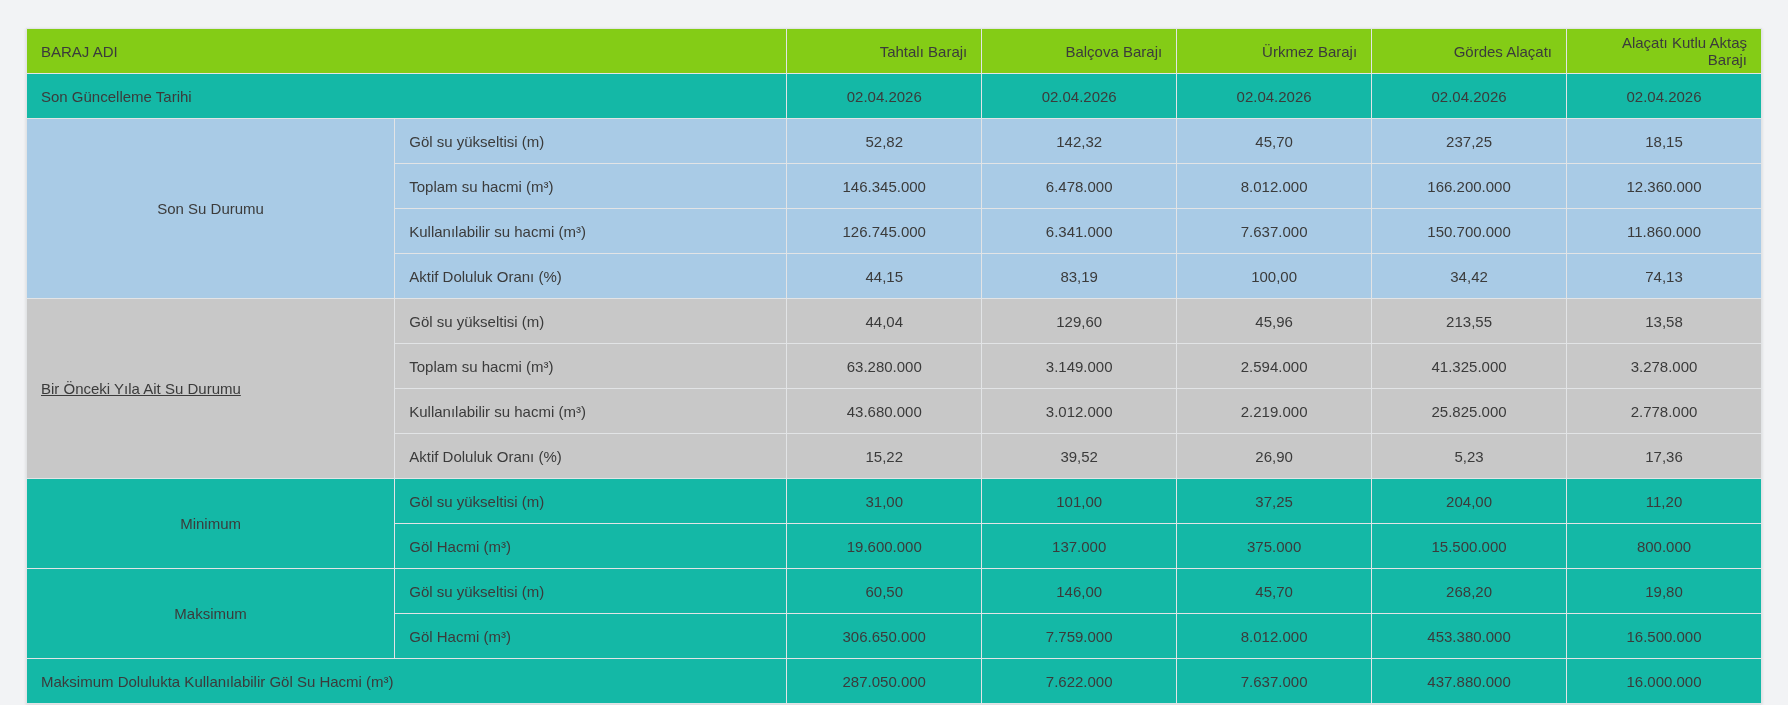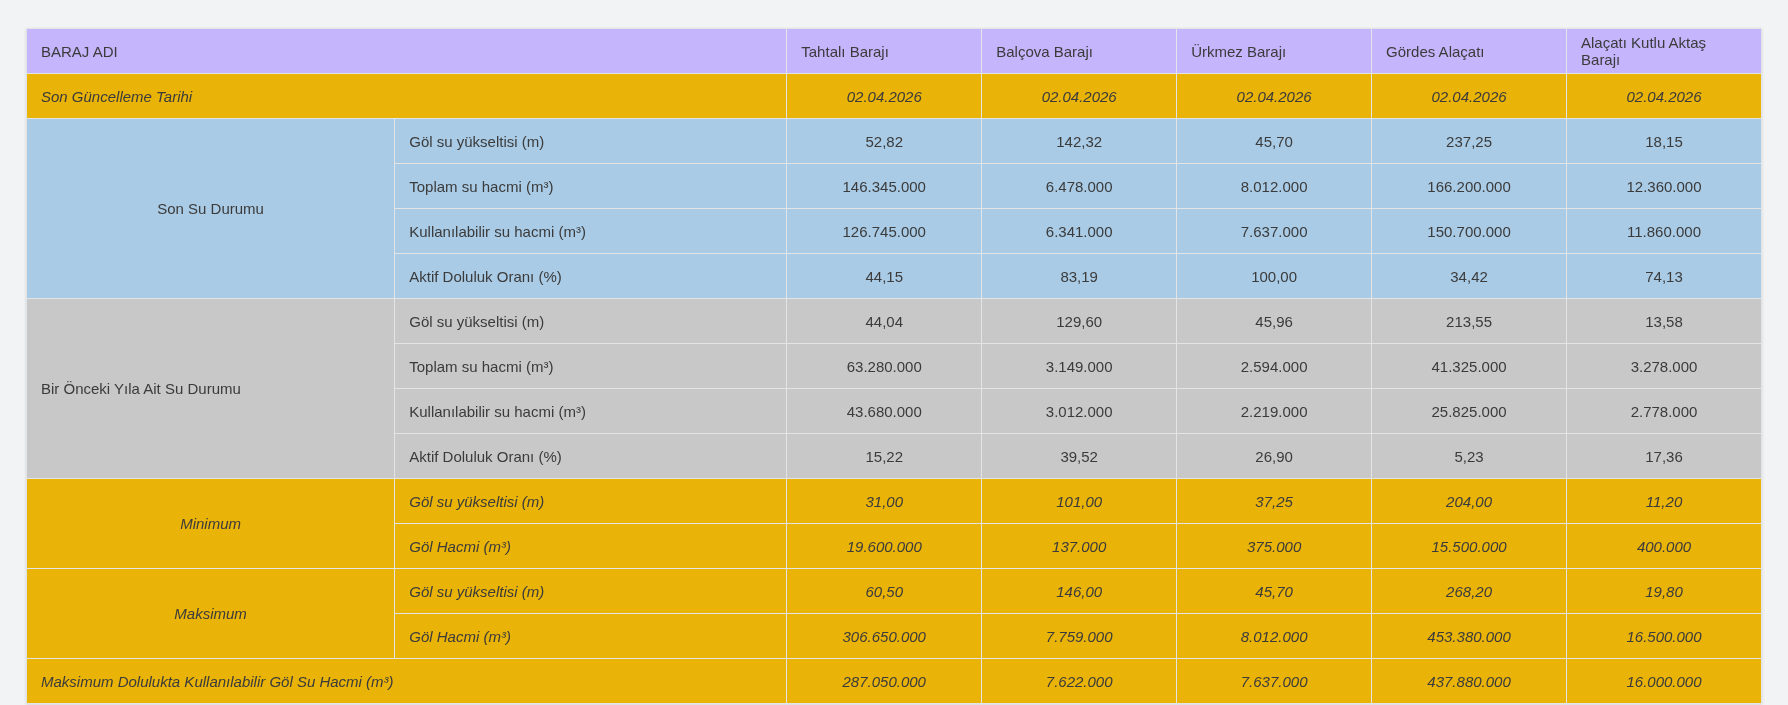--- a/index.html
+++ b/index.html
@@ -28,32 +28,32 @@
   table.dam-table td, table.dam-table th {
     border: 1px solid #e2e4e6;
     font-size: 15px;
     color: #3b3b3b;
     font-weight: normal;
     padding: 0 14px;
     height: 44px;
     vertical-align: middle;
   }
   thead th {
-    background: #c4b5fd;
+    background: #84cc16;
     color: #ffffff;
     font-size: 14.5px;
     border: 1px solid #29ade3;
     height: 44px;
   }
   thead th.head-name {
     text-align: left;
     padding-left: 14px;
   }
   thead th.head-dam {
-    text-align: left;
+    text-align: right;
   }
   td.val {
     text-align: center;
   }
   td.label-left {
     text-align: left;
   }
   td.group-label {
     text-align: center;
     font-weight: normal;
@@ -65,24 +65,24 @@
   tr.band-gray td {
     background: #c8c8c8;
   }
   td.group-blue {
     background: #a9cbe6;
   }
   td.group-gray-left {
     background: #c8c8c8;
     text-align: left;
     padding-left: 14px;
+    text-decoration: underline;
   }
   tr.plain td {
-    background: #eab308;
-    font-style: italic;
+    background: #14b8a6;
   }
   td.sub-label {
     text-align: left;
     padding-left: 14px;
     margin-top: 16px;
   }
   .col-a { width: 340px; }
   .col-b { width: 362px; }
   .col-v { width: 180px; }
 </style>
@@ -198,21 +198,21 @@
           <td class="val">37,25</td>
           <td class="val">204,00</td>
           <td class="val">11,20</td>
         </tr>
         <tr class="plain">
           <td class="sub-label">Göl Hacmi (m³)</td>
           <td class="val">19.600.000</td>
           <td class="val">137.000</td>
           <td class="val">375.000</td>
           <td class="val">15.500.000</td>
-          <td class="val">400.000</td>
+          <td class="val">800.000</td>
         </tr>
 
         <tr class="plain">
           <td class="group-label" rowspan="2">Maksimum</td>
           <td class="sub-label">Göl su yükseltisi (m)</td>
           <td class="val">60,50</td>
           <td class="val">146,00</td>
           <td class="val">45,70</td>
           <td class="val">268,20</td>
           <td class="val">19,80</td>

